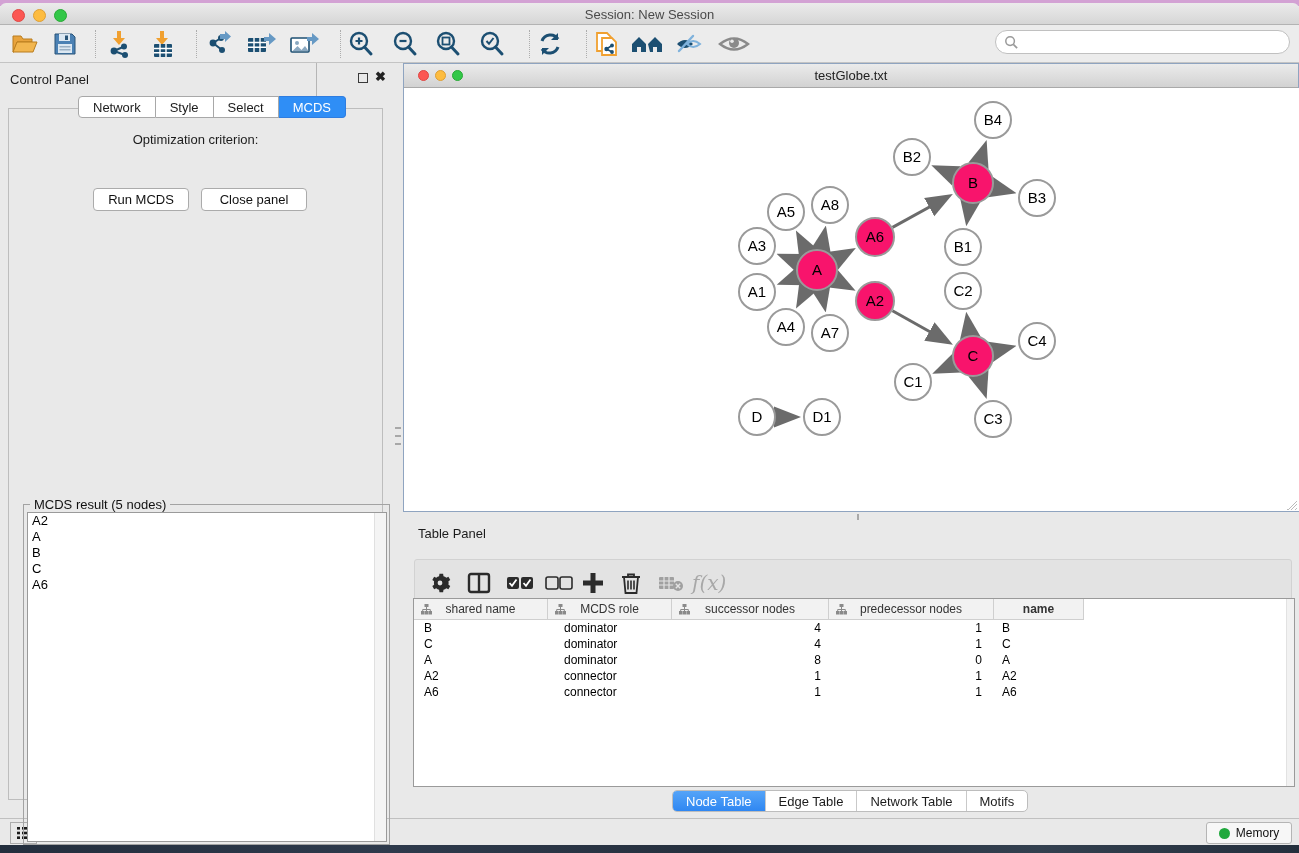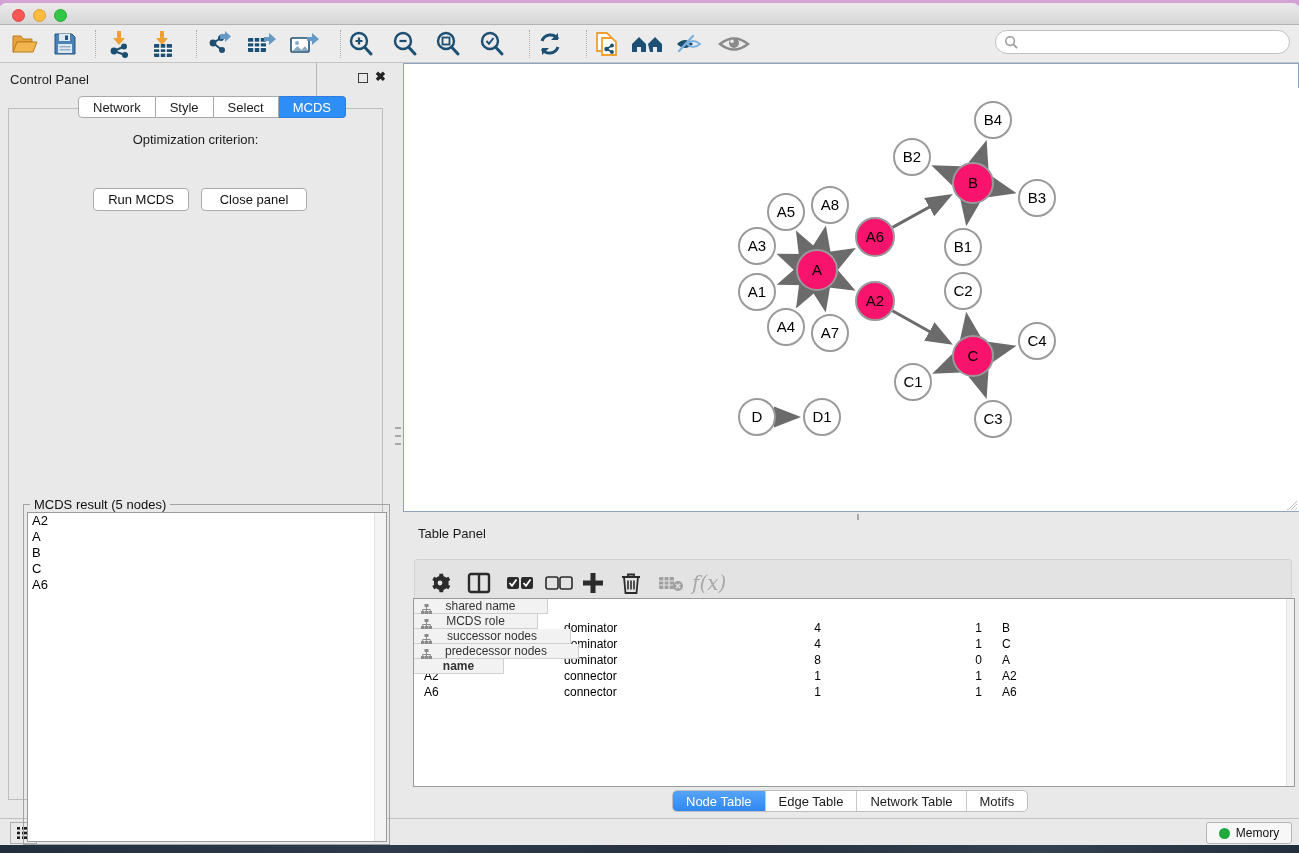--- a/index.html
+++ b/index.html
@@ -93,21 +93,21 @@
     background:#e3e3e3; border:1px solid #d2d2d2; border-radius:3px; }
   .tp-icon { position:absolute; top:8px; height:30px; display:flex; align-items:center;
     justify-content:center; color:#2b2b2b; }
   .tp-icon.disabled { color:#a0a0a0; }
   #fx-icon { font-family:"DejaVu Serif", serif; font-style:italic; font-size:20px; color:#a8a8a8; }
 
   #data-table { position:absolute; left:10px; top:77px; width:882px; height:189px;
     background:#fff; border:1px solid #9a9a9a; overflow:hidden; }
   #table-scroll { position:absolute; right:0; top:0; width:8px; height:100%;
     background:#f2f2f2; border-left:1px solid #e2e2e2; }
-  .th-row { display:flex; height:21px;flex-direction:column; }
+  .th-row { display:flex; height:21px; }
   .th-cell { position:relative; background:#f2f2f2; border-right:1px solid #cfcfcf;
     border-bottom:1px solid #cfcfcf; font-size:12px; color:#333;
     display:flex; align-items:center; justify-content:center; }
   .th-tree { position:absolute; left:7px; top:5px; }
   .td-row { display:flex; height:16px; }
   .td-cell { font-size:12px; color:#000; line-height:16px; white-space:nowrap; overflow:hidden; }
 
   #tp-tabs { position:absolute; left:269px; top:269px; height:22px; display:flex;
     border:1px solid #bdbdbd; border-radius:5px; background:#fff; overflow:hidden; }
   .tp-tab { height:100%; padding:0 13px; font-size:13px; color:#1c1c1c;
@@ -128,20 +128,21 @@
 </head>
 <body>
 
 <div id="desktop-top" class="abs"></div>
 <div id="desktop-bottom" class="abs"></div>
 
 <div id="titlebar" class="abs">
   <span class="light" style="left:12px;background:#fc5753;border:1px solid #df4744"></span>
   <span class="light" style="left:33px;background:#fdbc40;border:1px solid #de9f34"></span>
   <span class="light" style="left:54px;background:#33c748;border:1px solid #27aa35"></span>
+  <div id="win-title">Session: New Session</div>
 </div>
 
 <div id="toolbar" class="abs">
   <span class="tb-icon" style="left:8px">
     <svg width="28" height="24" viewBox="0 0 28 24">
         <path d="M2 4 h8 l2 3 h9 v3 H6 L3 20 H2 z" fill="#e8a33d" stroke="#b97d1e"></path>
         <path d="M6 10 h20 l-4 10 H2 z" fill="#f2b64f" stroke="#b97d1e"></path>
       </svg>
   </span>
   <span class="tb-icon" style="left:48px">
@@ -309,20 +310,26 @@
   </div>
 </div>
 
 <div class="grip-dots" style="left:394px; top:427px">
     <i></i>
     <i></i>
     <i></i>
   </div>
 
 <div id="net-frame" class="abs">
+  <div id="net-titlebar">
+    <span class="mini-light" style="left:14px;background:#fc5753;border:1px solid #df4744"></span>
+    <span class="mini-light" style="left:31px;background:#fdbc40;border:1px solid #de9f34"></span>
+    <span class="mini-light" style="left:48px;background:#33c748;border:1px solid #27aa35"></span>
+    <div id="net-title">testGlobe.txt</div>
+  </div>
   <div id="net-canvas">
     <svg id="graph-svg" width="892" height="423">
         <defs>
           <marker id="arrow" markerWidth="9" markerHeight="8" refX="7" refY="4" orient="auto">
             <polygon points="0 0.5, 9 4, 0 7.5" fill="#6b6b6b"></polygon>
           </marker>
         </defs>
         <line x1="346.28359736638123" y1="189.2293476323269" x2="331.34966052893844" y2="194.70512447272256" stroke="#6b6b6b" stroke-width="3" marker-end="url(#arrow)"></line>
         <line x1="384.52056504213004" y1="191.89892269493157" x2="399.30591327715996" y2="199.80143640675792" stroke="#6b6b6b" stroke-width="3" marker-end="url(#arrow)"></line>
         <line x1="346.5019894914096" y1="174.20079579656382" x2="331.068870653902" y2="168.0275482615608" stroke="#6b6b6b" stroke-width="3" marker-end="url(#arrow)"></line>

